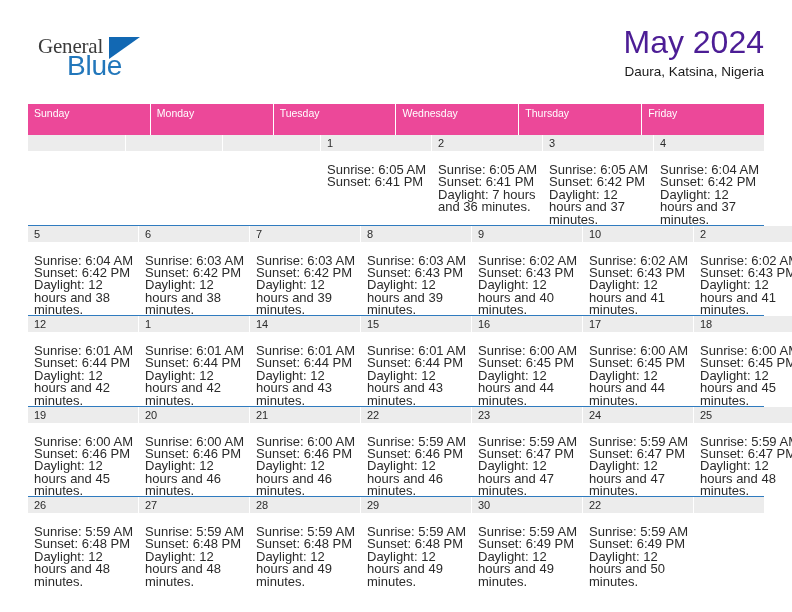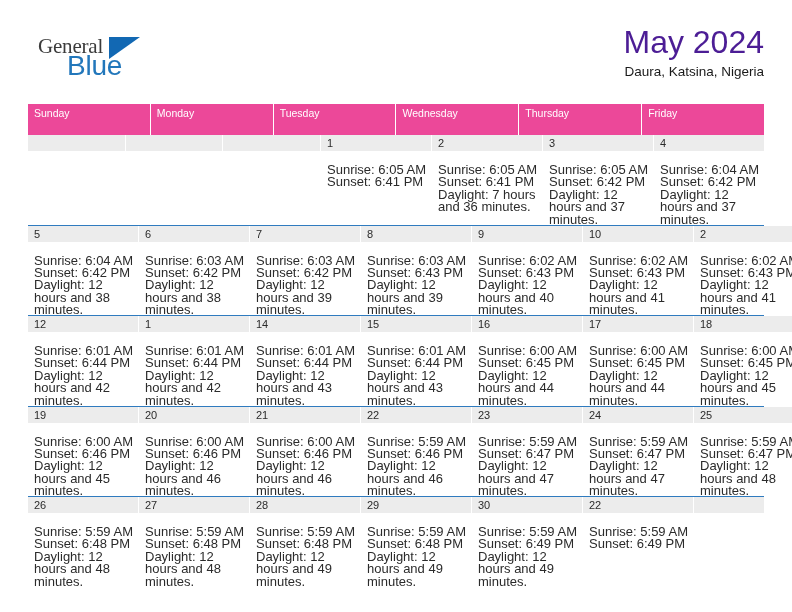--- a/index.html
+++ b/index.html
@@ -420,20 +420,21 @@
               <div>Sunrise: 5:59 AM</div>
               <div>Sunset: 6:49 PM</div>
               <div class="wrap">Daylight: 12 hours and 49 minutes.</div>
             </div>
           </div>
           <div class="cell">
             <div class="daynum">22</div>
             <div class="details">
               <div>Sunrise: 5:59 AM</div>
               <div>Sunset: 6:49 PM</div>
+              <div class="wrap">Daylight: 12 hours and 50 minutes.</div>
             </div>
           </div>
           <div class="cell empty">
             <div class="daynum"></div>
           </div>
         </div>
       </div>
   </div>
 
 </div>

